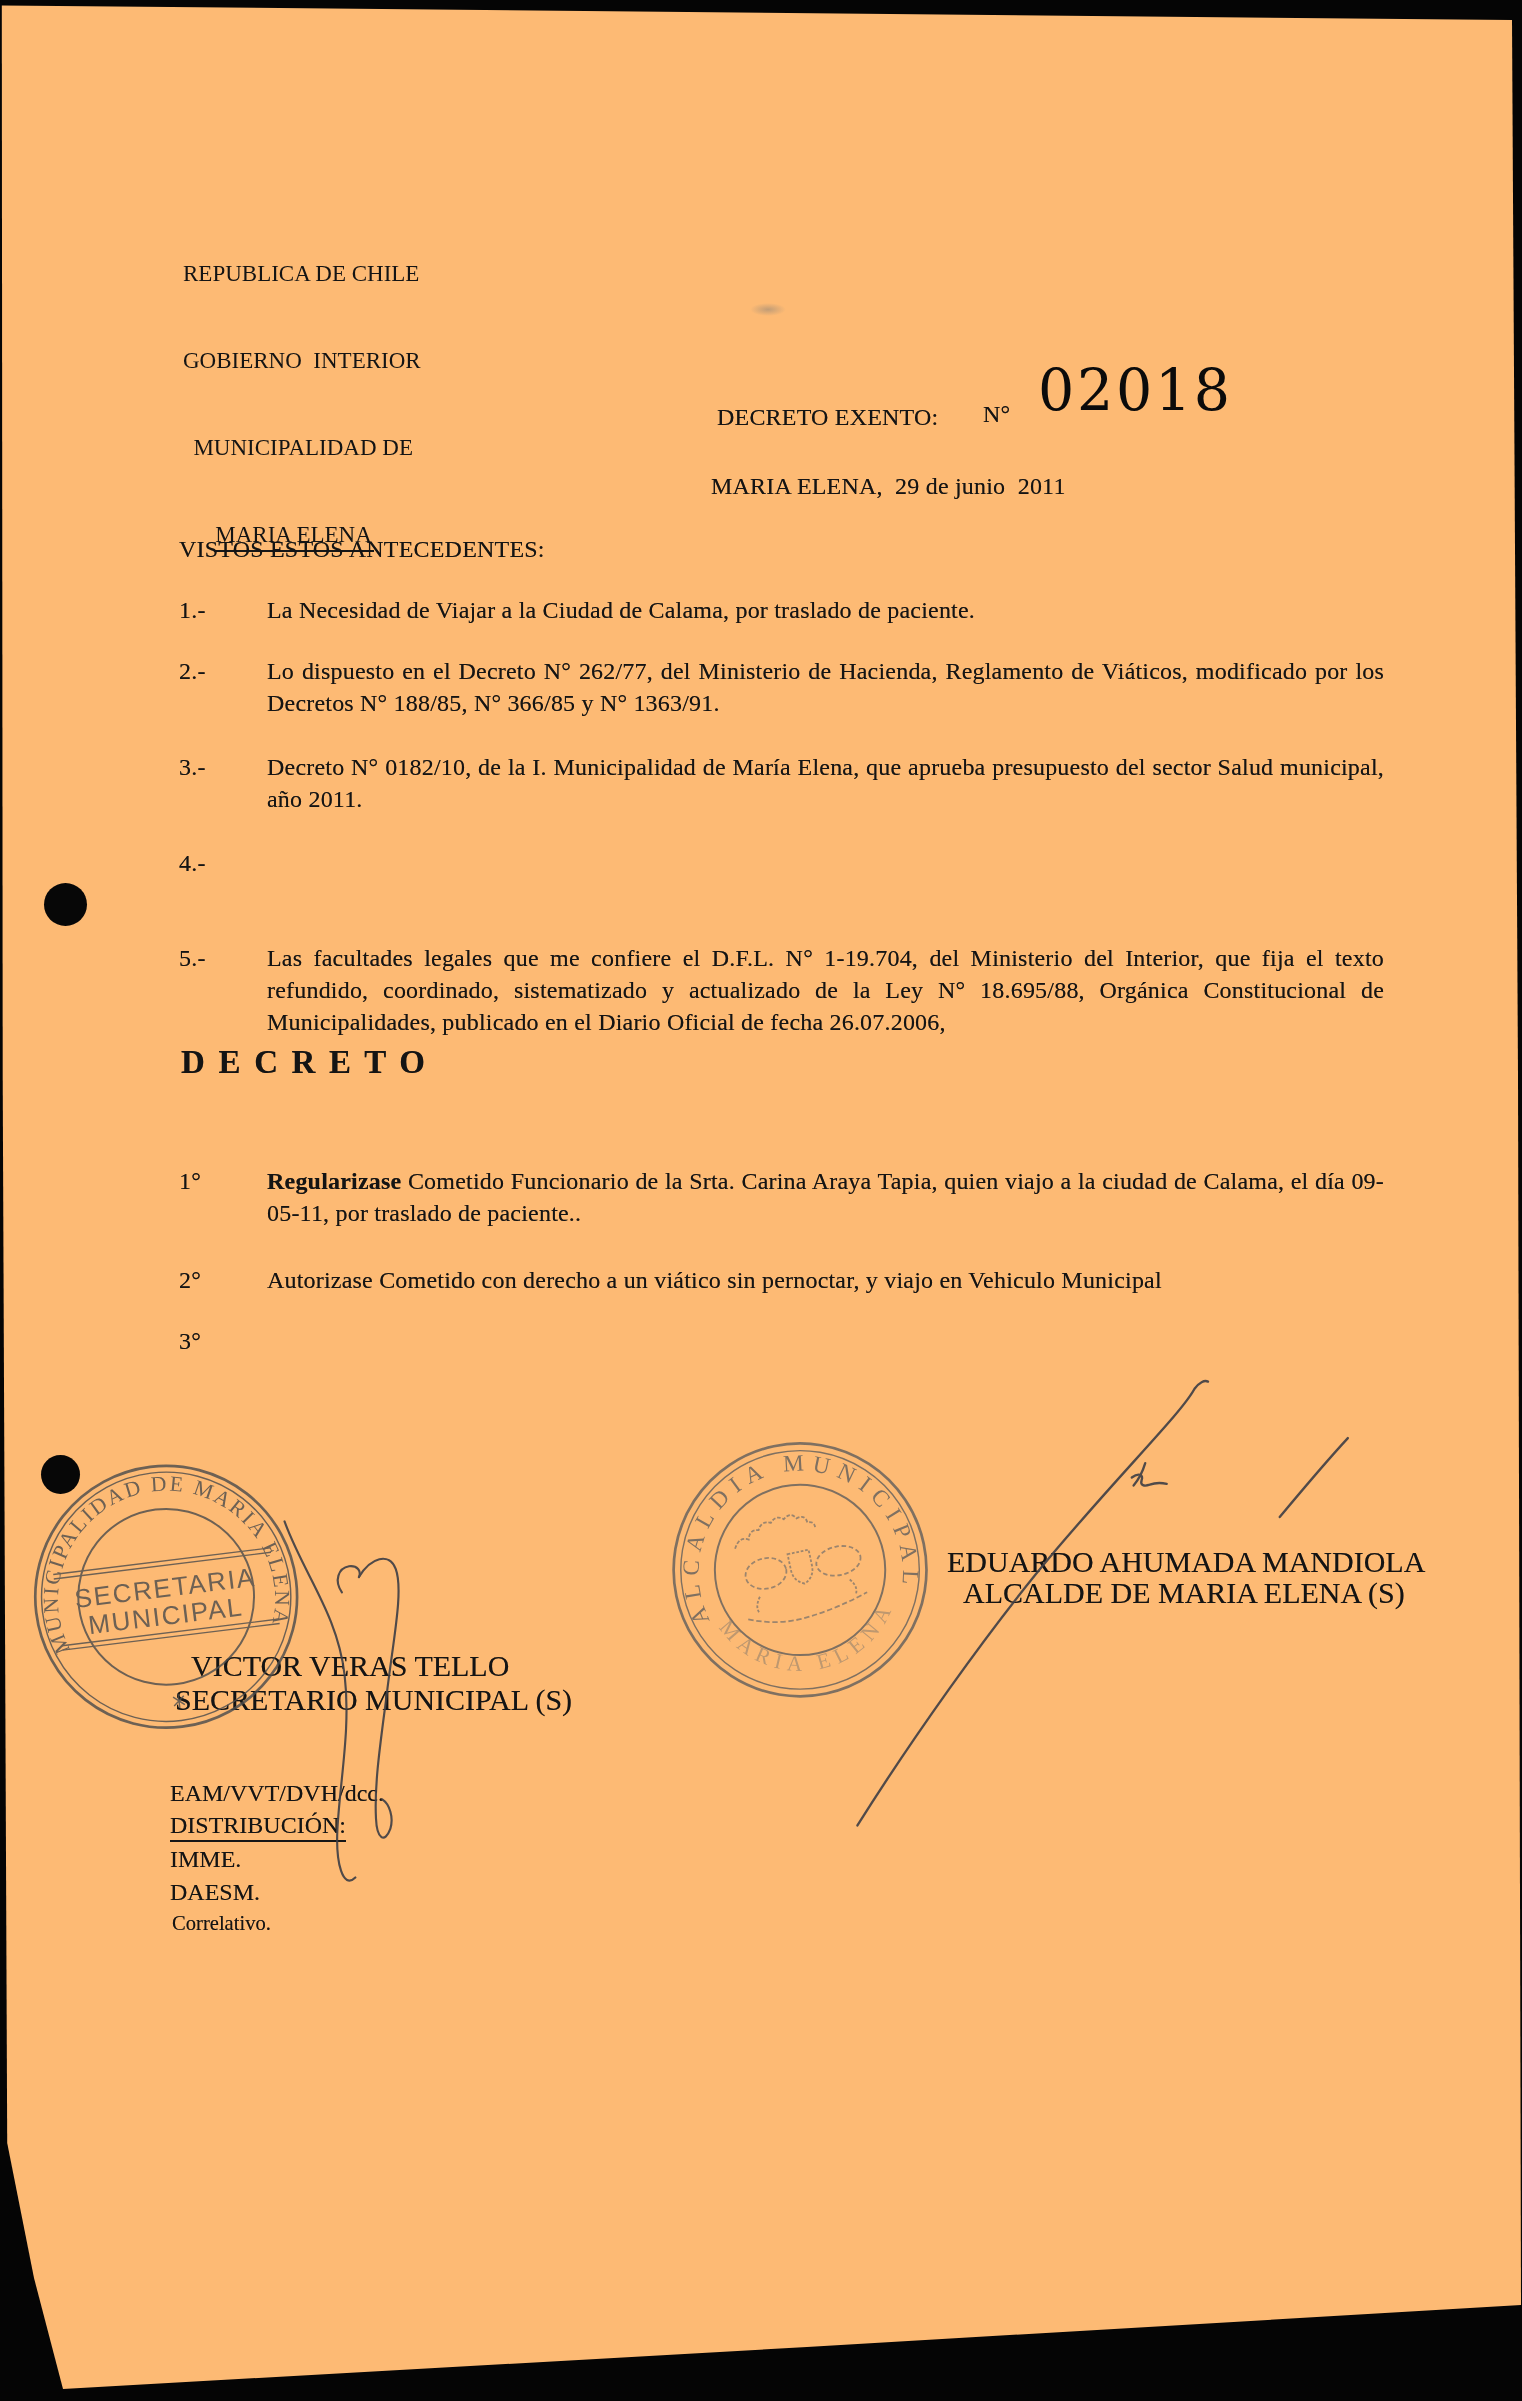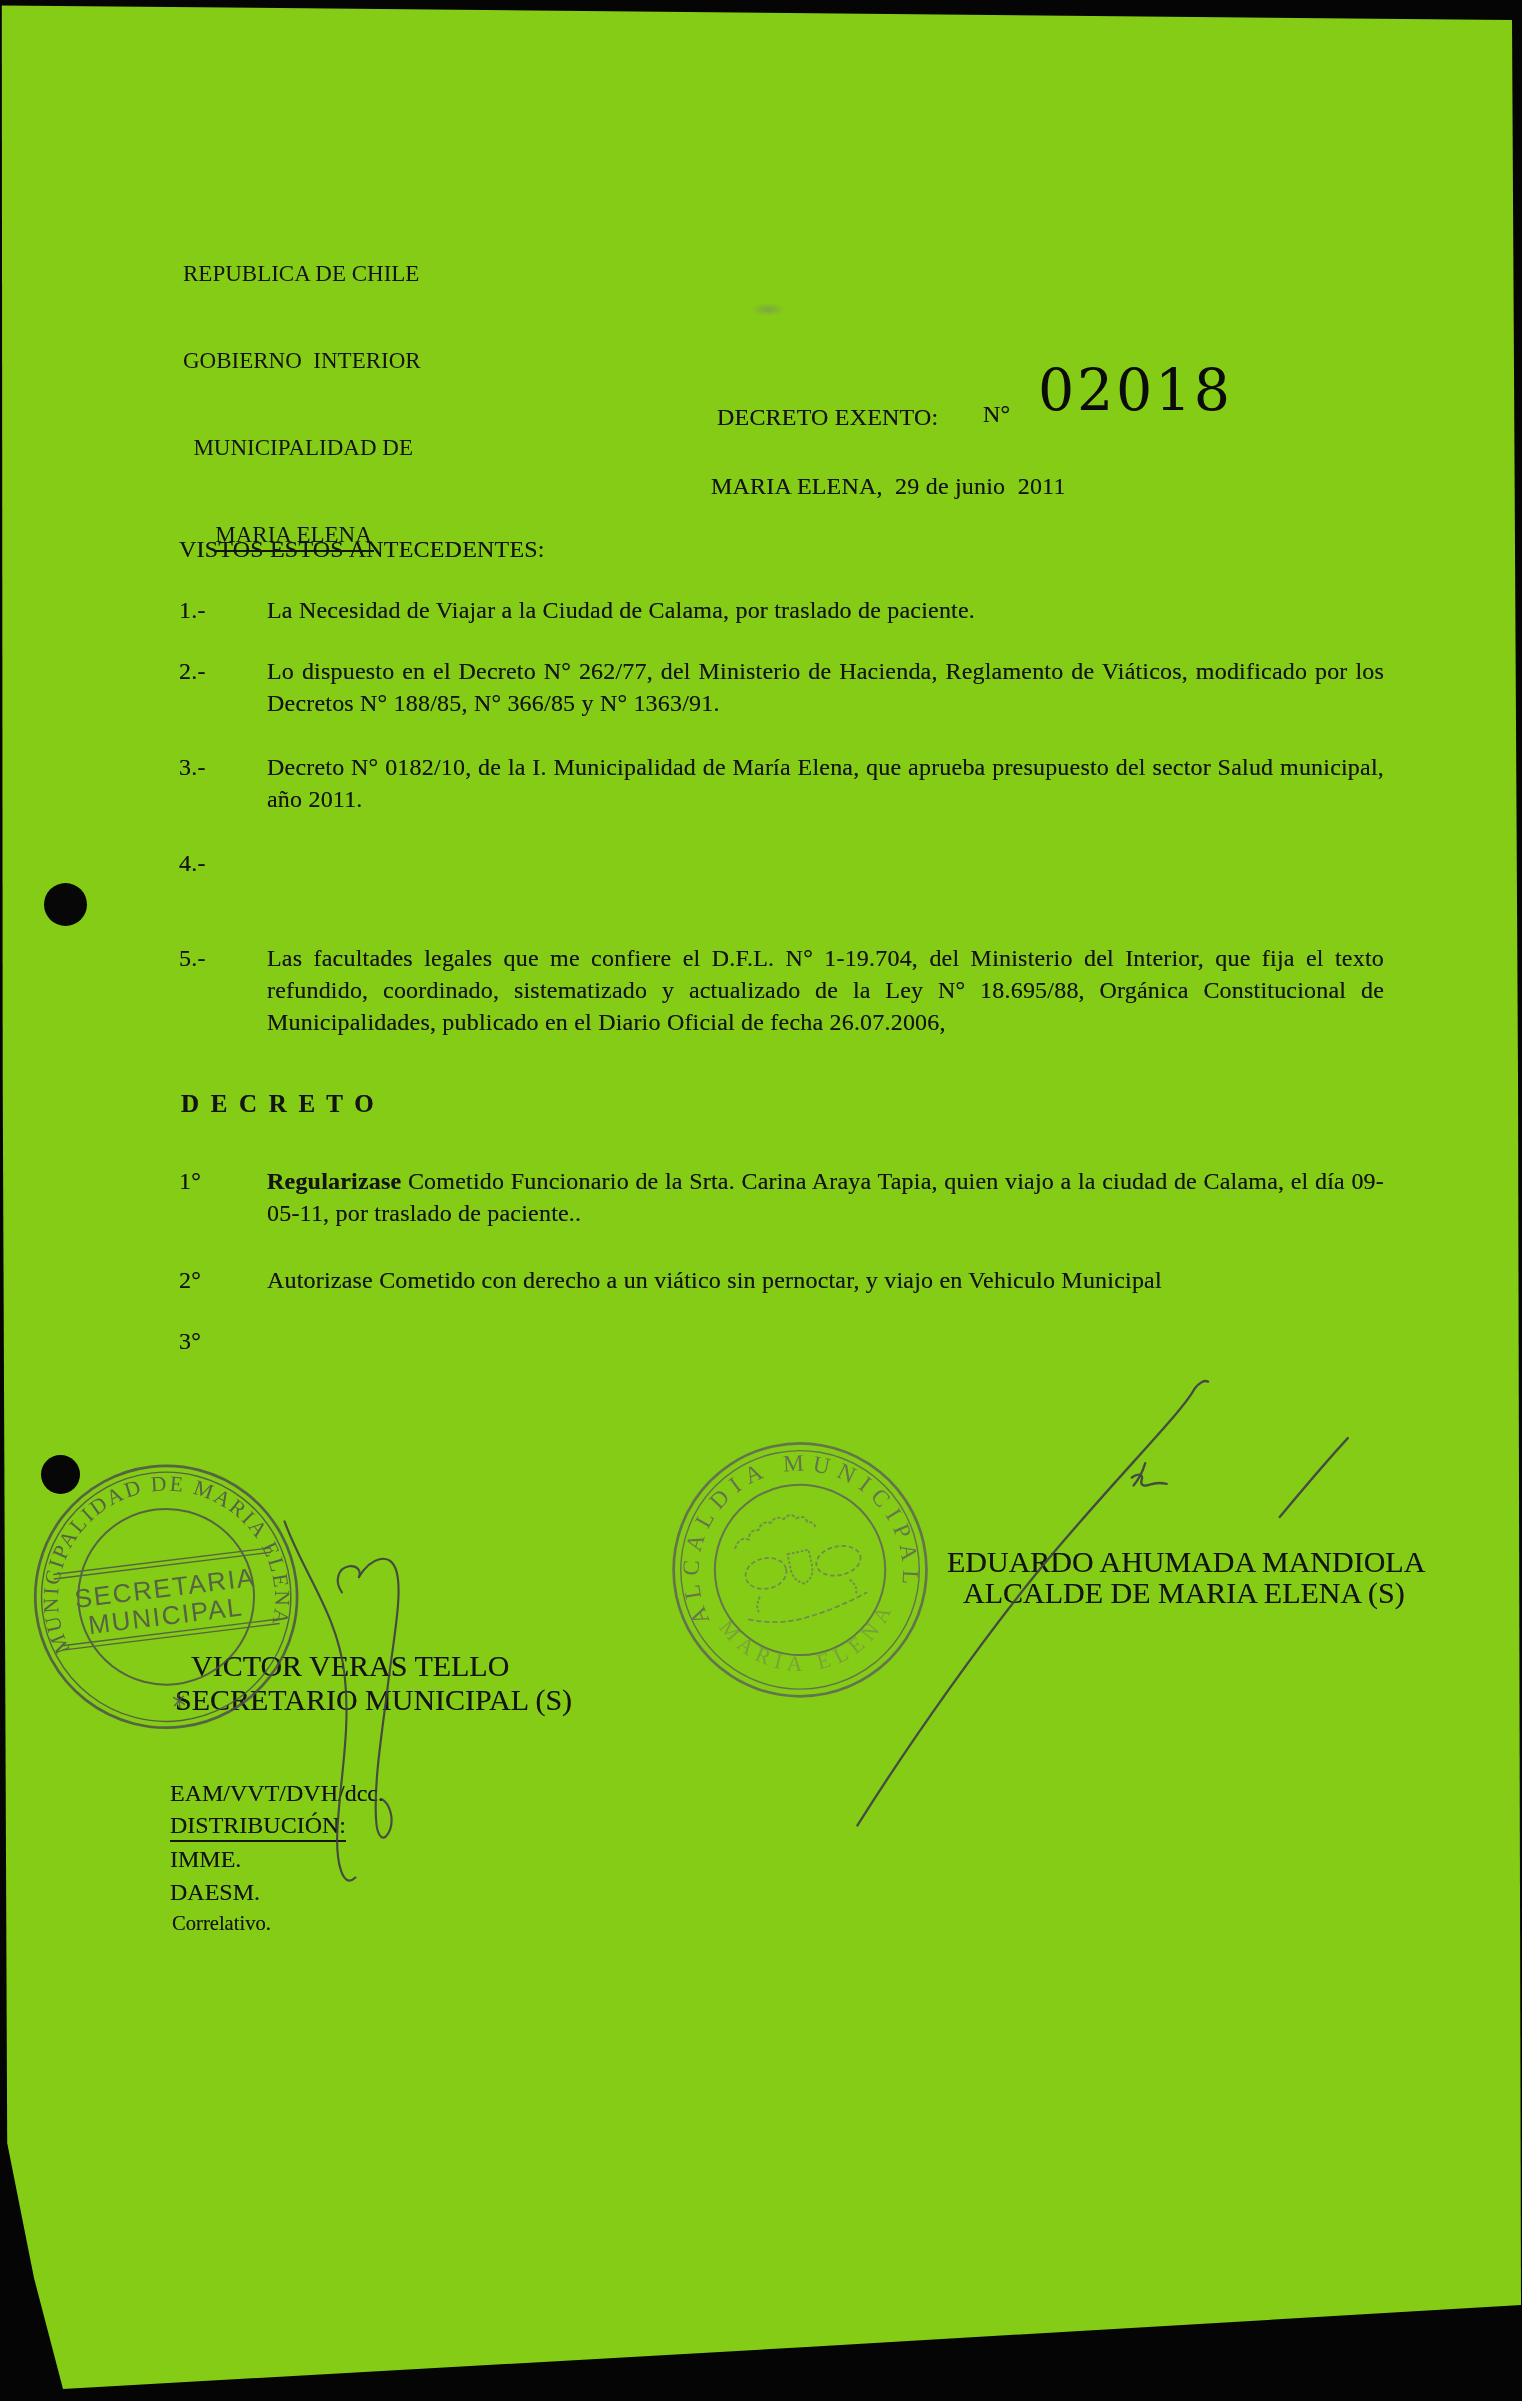--- a/index.html
+++ b/index.html
@@ -1,18 +1,18 @@
 <!DOCTYPE html>
 <html style="font-size:14.3px"><head>
 <meta charset="utf-8">
 <style>
   html,body{margin:0;padding:0;background:#000;}
   .stage{position:relative;width:1523px;height:2401px;background:#050505;overflow:hidden;
          font-family:"Liberation Serif","DejaVu Serif",serif;color:#141414;}
-  .paper{position:absolute;inset:0;background:#84cc16;
+  .paper{position:absolute;inset:0;background:#fdba74;
          clip-path:polygon(1.8px 5.4px,1512px 20px,1518px 1076px,1521px 2305px,807px 2347px,63px 2389px,34px 2278px,7.2px 2143px,2.7px 1076px);}
   .abs{position:absolute;}
   .doc-text{font-size:24px;line-height:32px;letter-spacing:0.2px;text-shadow:0 0 0.5px rgba(20,20,20,.55);}
   .hdr{font-size:23px;line-height:29px;white-space:pre;}
   .hdr-underline{display:inline-block;border-bottom:2.2px solid #161616;padding:0 1.8px 0.9px 1.8px;}
   .num-col{position:absolute;left:179px;width:72px;}
   .txt-col{position:absolute;left:267px;width:1117px;text-align:justify;}
   .bold{font-weight:bold;}
   .caps-line{white-space:pre;}
   .big-number{font-family:"DejaVu Serif","Liberation Serif",serif;font-size:57px;letter-spacing:2.7px;
@@ -54,21 +54,21 @@
     <div class="abs doc-text txt-col" style="top:655px;">Lo dispuesto en el Decreto N° 262/77, del Ministerio de Hacienda, Reglamento de Viáticos, modificado por los Decretos N° 188/85, N° 366/85 y N° 1363/91.</div>
 
     <div class="abs doc-text num-col" style="top:751px;">3.-</div>
     <div class="abs doc-text txt-col" style="top:751px;">Decreto N° 0182/10, de la I. Municipalidad de María Elena, que aprueba presupuesto del sector Salud municipal, año 2011.</div>
 
     <div class="abs doc-text num-col" style="top:847px;">4.-</div>
 
     <div class="abs doc-text num-col" style="top:942px;">5.-</div>
     <div class="abs doc-text txt-col" style="top:942px;">Las facultades legales que me confiere el D.F.L. N° 1-19.704, del Ministerio del Interior, que fija el texto refundido, coordinado, sistematizado y actualizado de la Ley N° 18.695/88, Orgánica Constitucional de Municipalidades, publicado en el Diario Oficial de fecha 26.07.2006,</div>
 
-    <div class="abs doc-text bold caps-line" style="left:181px;top:1088px;letter-spacing:2.7px;font-size:25px;">D E C R E T O</div>
+    <div class="abs doc-text bold caps-line" style="left:181px;top:1046px;letter-spacing:2.7px;font-size:33px;">D E C R E T O</div>
 
     <div class="abs doc-text num-col" style="top:1165px;">1°</div>
     <div class="abs doc-text txt-col" style="top:1165px;"><span class="bold">Regularizase</span><span> Cometido Funcionario de la Srta. Carina Araya Tapia, quien viajo a la ciudad de Calama, el día 09-05-11, por traslado de paciente..</span></div>
 
     <div class="abs doc-text num-col" style="top:1264px;">2°</div>
     <div class="abs doc-text txt-col" style="top:1264px;"><span class="bold"></span><span>Autorizase Cometido con derecho a un viático sin pernoctar, y viajo en Vehiculo Municipal</span></div>
 
     <div class="abs doc-text num-col" style="top:1325px;">3°</div>
 
     <div class="abs sig-name" style="left:947px;top:1546px;">EDUARDO AHUMADA MANDIOLA</div>

